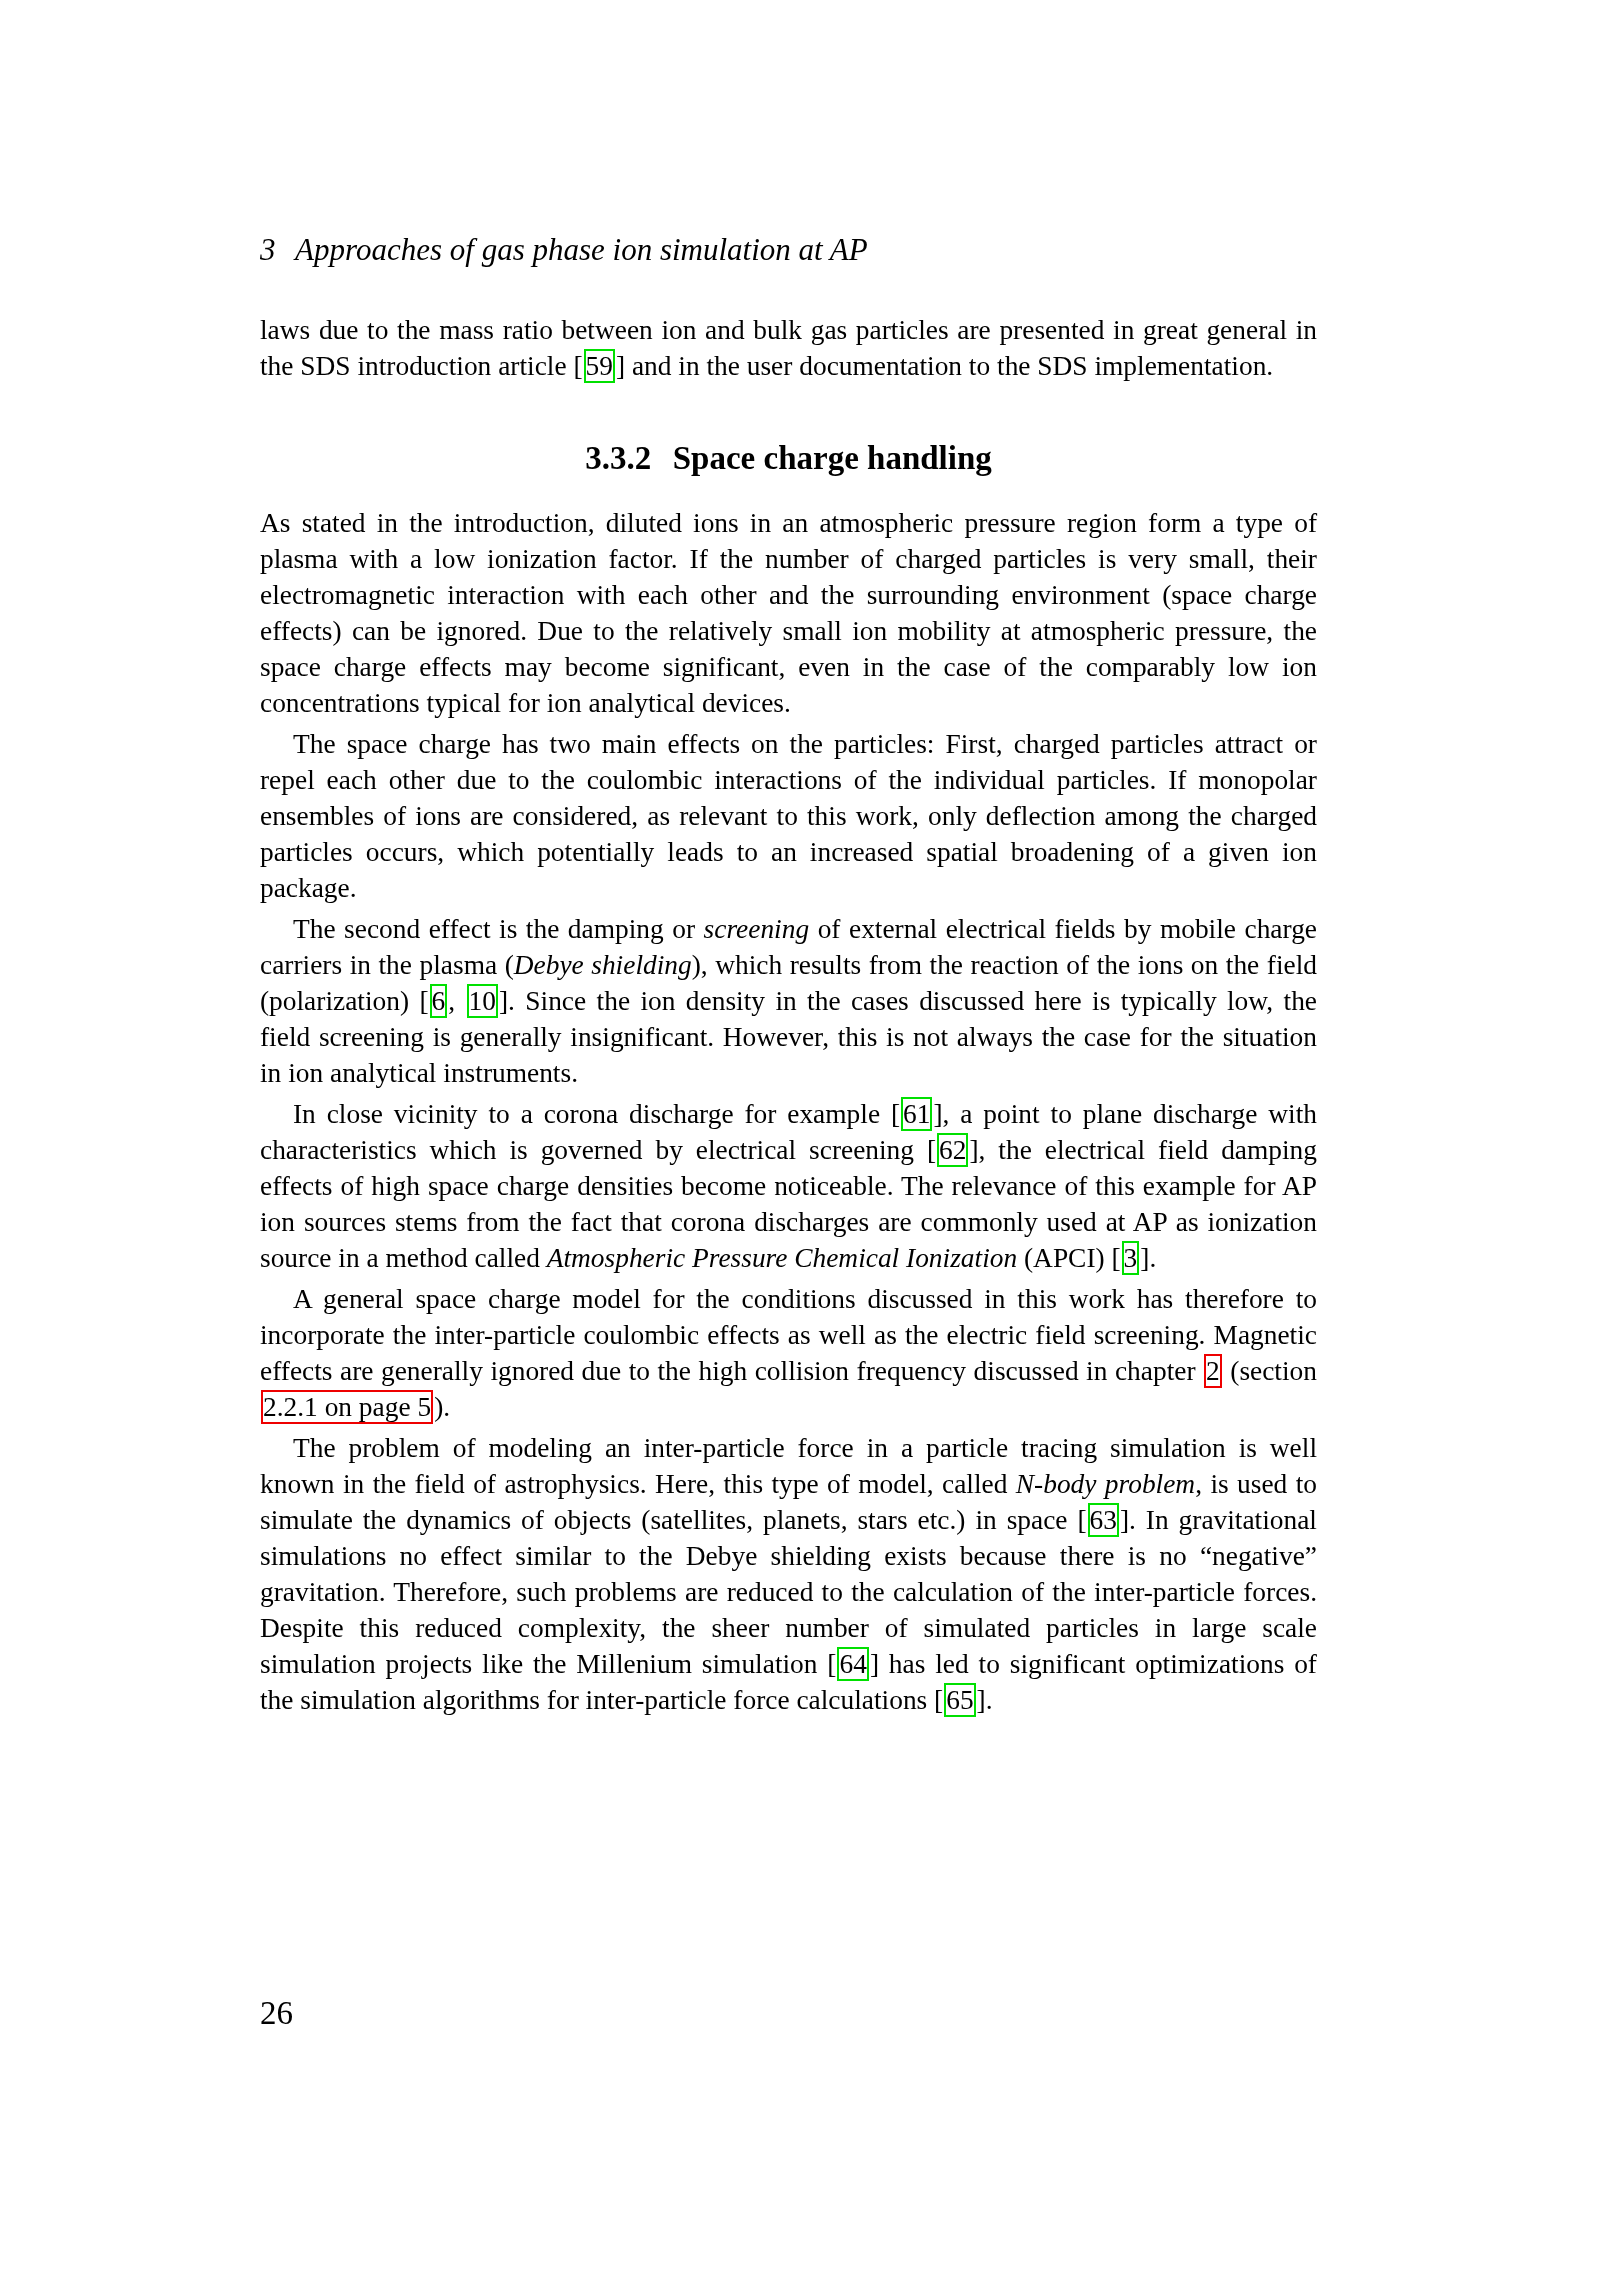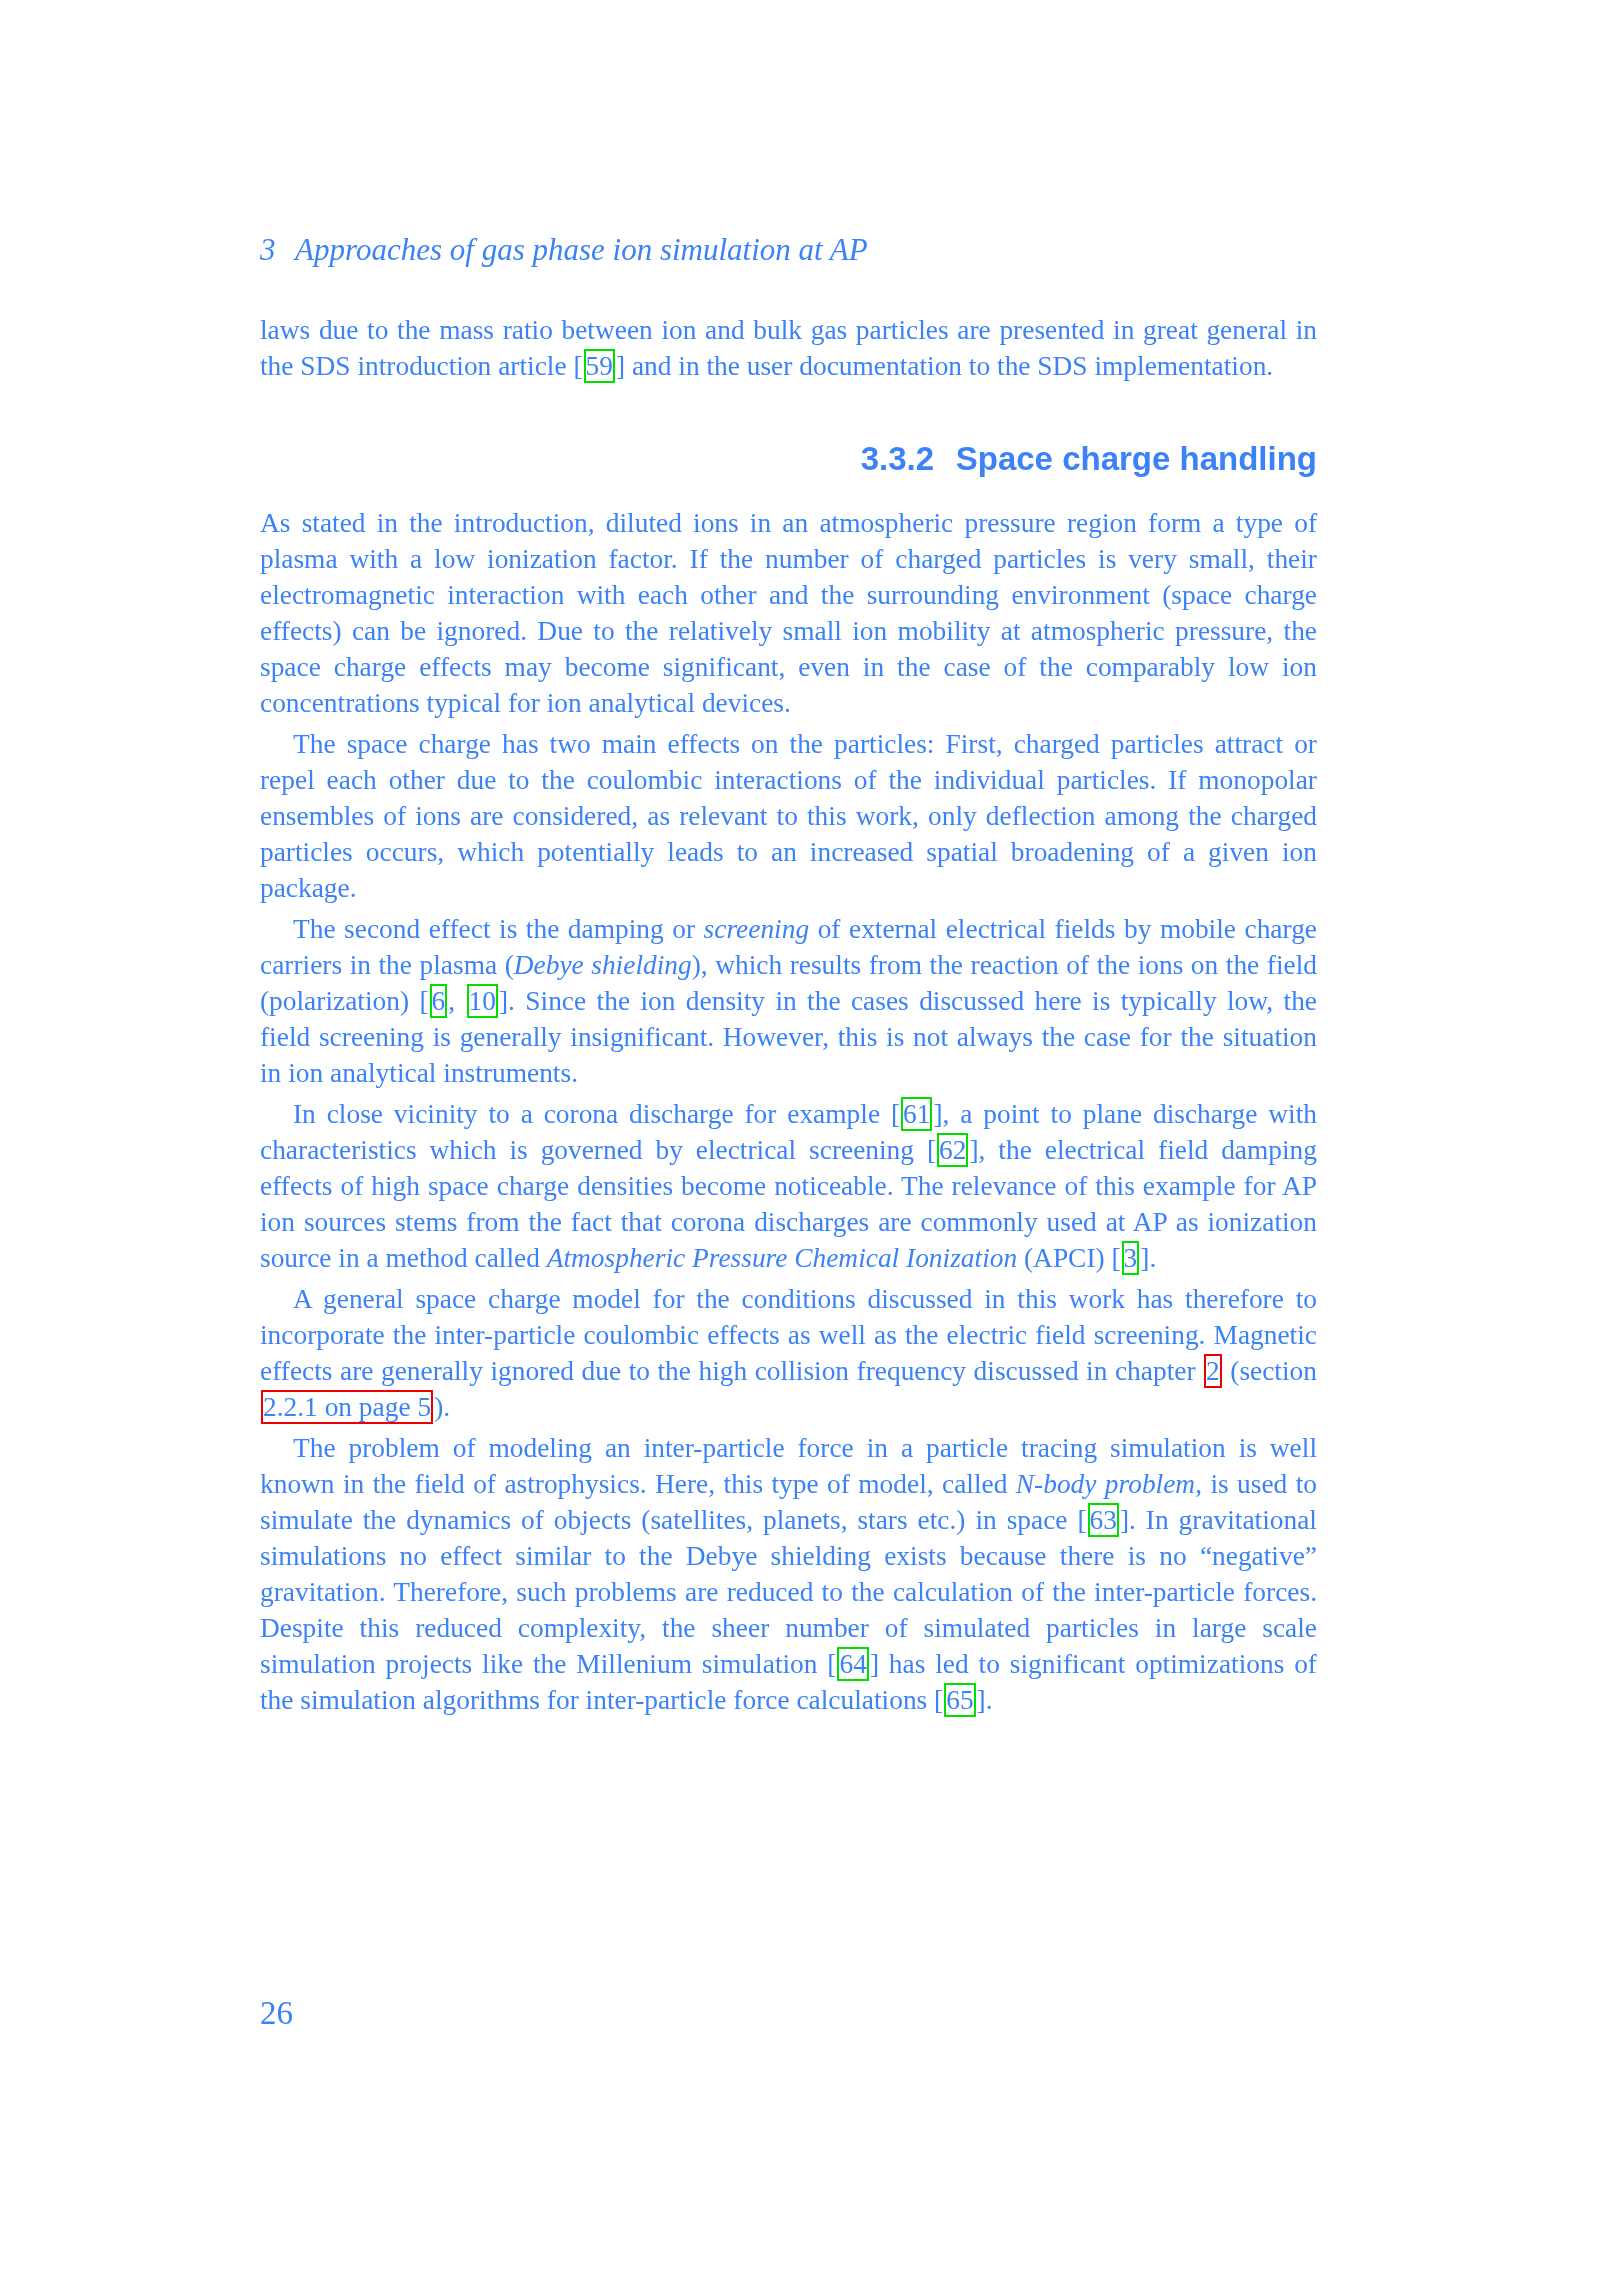--- a/index.html
+++ b/index.html
@@ -2,21 +2,21 @@
 <html><head>
 <meta charset="utf-8">
 <title>Thesis page</title>
 <style>
   html, body { margin: 0; padding: 0; background: #ffffff; }
   .page {
     position: relative;
     width: 1621px;
     height: 2293px;
     background: #ffffff;
-    color: #3b82f6;
+    color: #000000;
     font-family: "Liberation Serif", serif;
     overflow: hidden;
   }
   .running-head {
     position: absolute;
     left: 260px;
     top: 231px;
     width: 1057px;
     font-size: 31px;
     line-height: 37px;
@@ -35,26 +35,26 @@
   }
   .para { margin: 0 0 4.9px 0; }
   .para.indent { text-indent: 33px; }
   .it { font-style: italic; }
   .linkbox {
     border: 2.9px solid #00e000;
     padding: 0 0;
     margin: 0 1px;
   }
   .section-heading {
-    font-family: Liberation Sans, sans-serif;
+    font-family: Liberation Serif, serif;
     font-weight: 700;
     font-size: 33px;
     line-height: 39px;
     margin: 55px 0 27.4px 0;
-    text-align: right;
+    text-align: center;
     text-indent: 0;
   }
   .section-heading .sec-num { margin-right: 21.6px; }
   .page-number {
     position: absolute;
     left: 260px;
     top: 1996px;
     font-size: 33px;
     line-height: 35px;
   }

